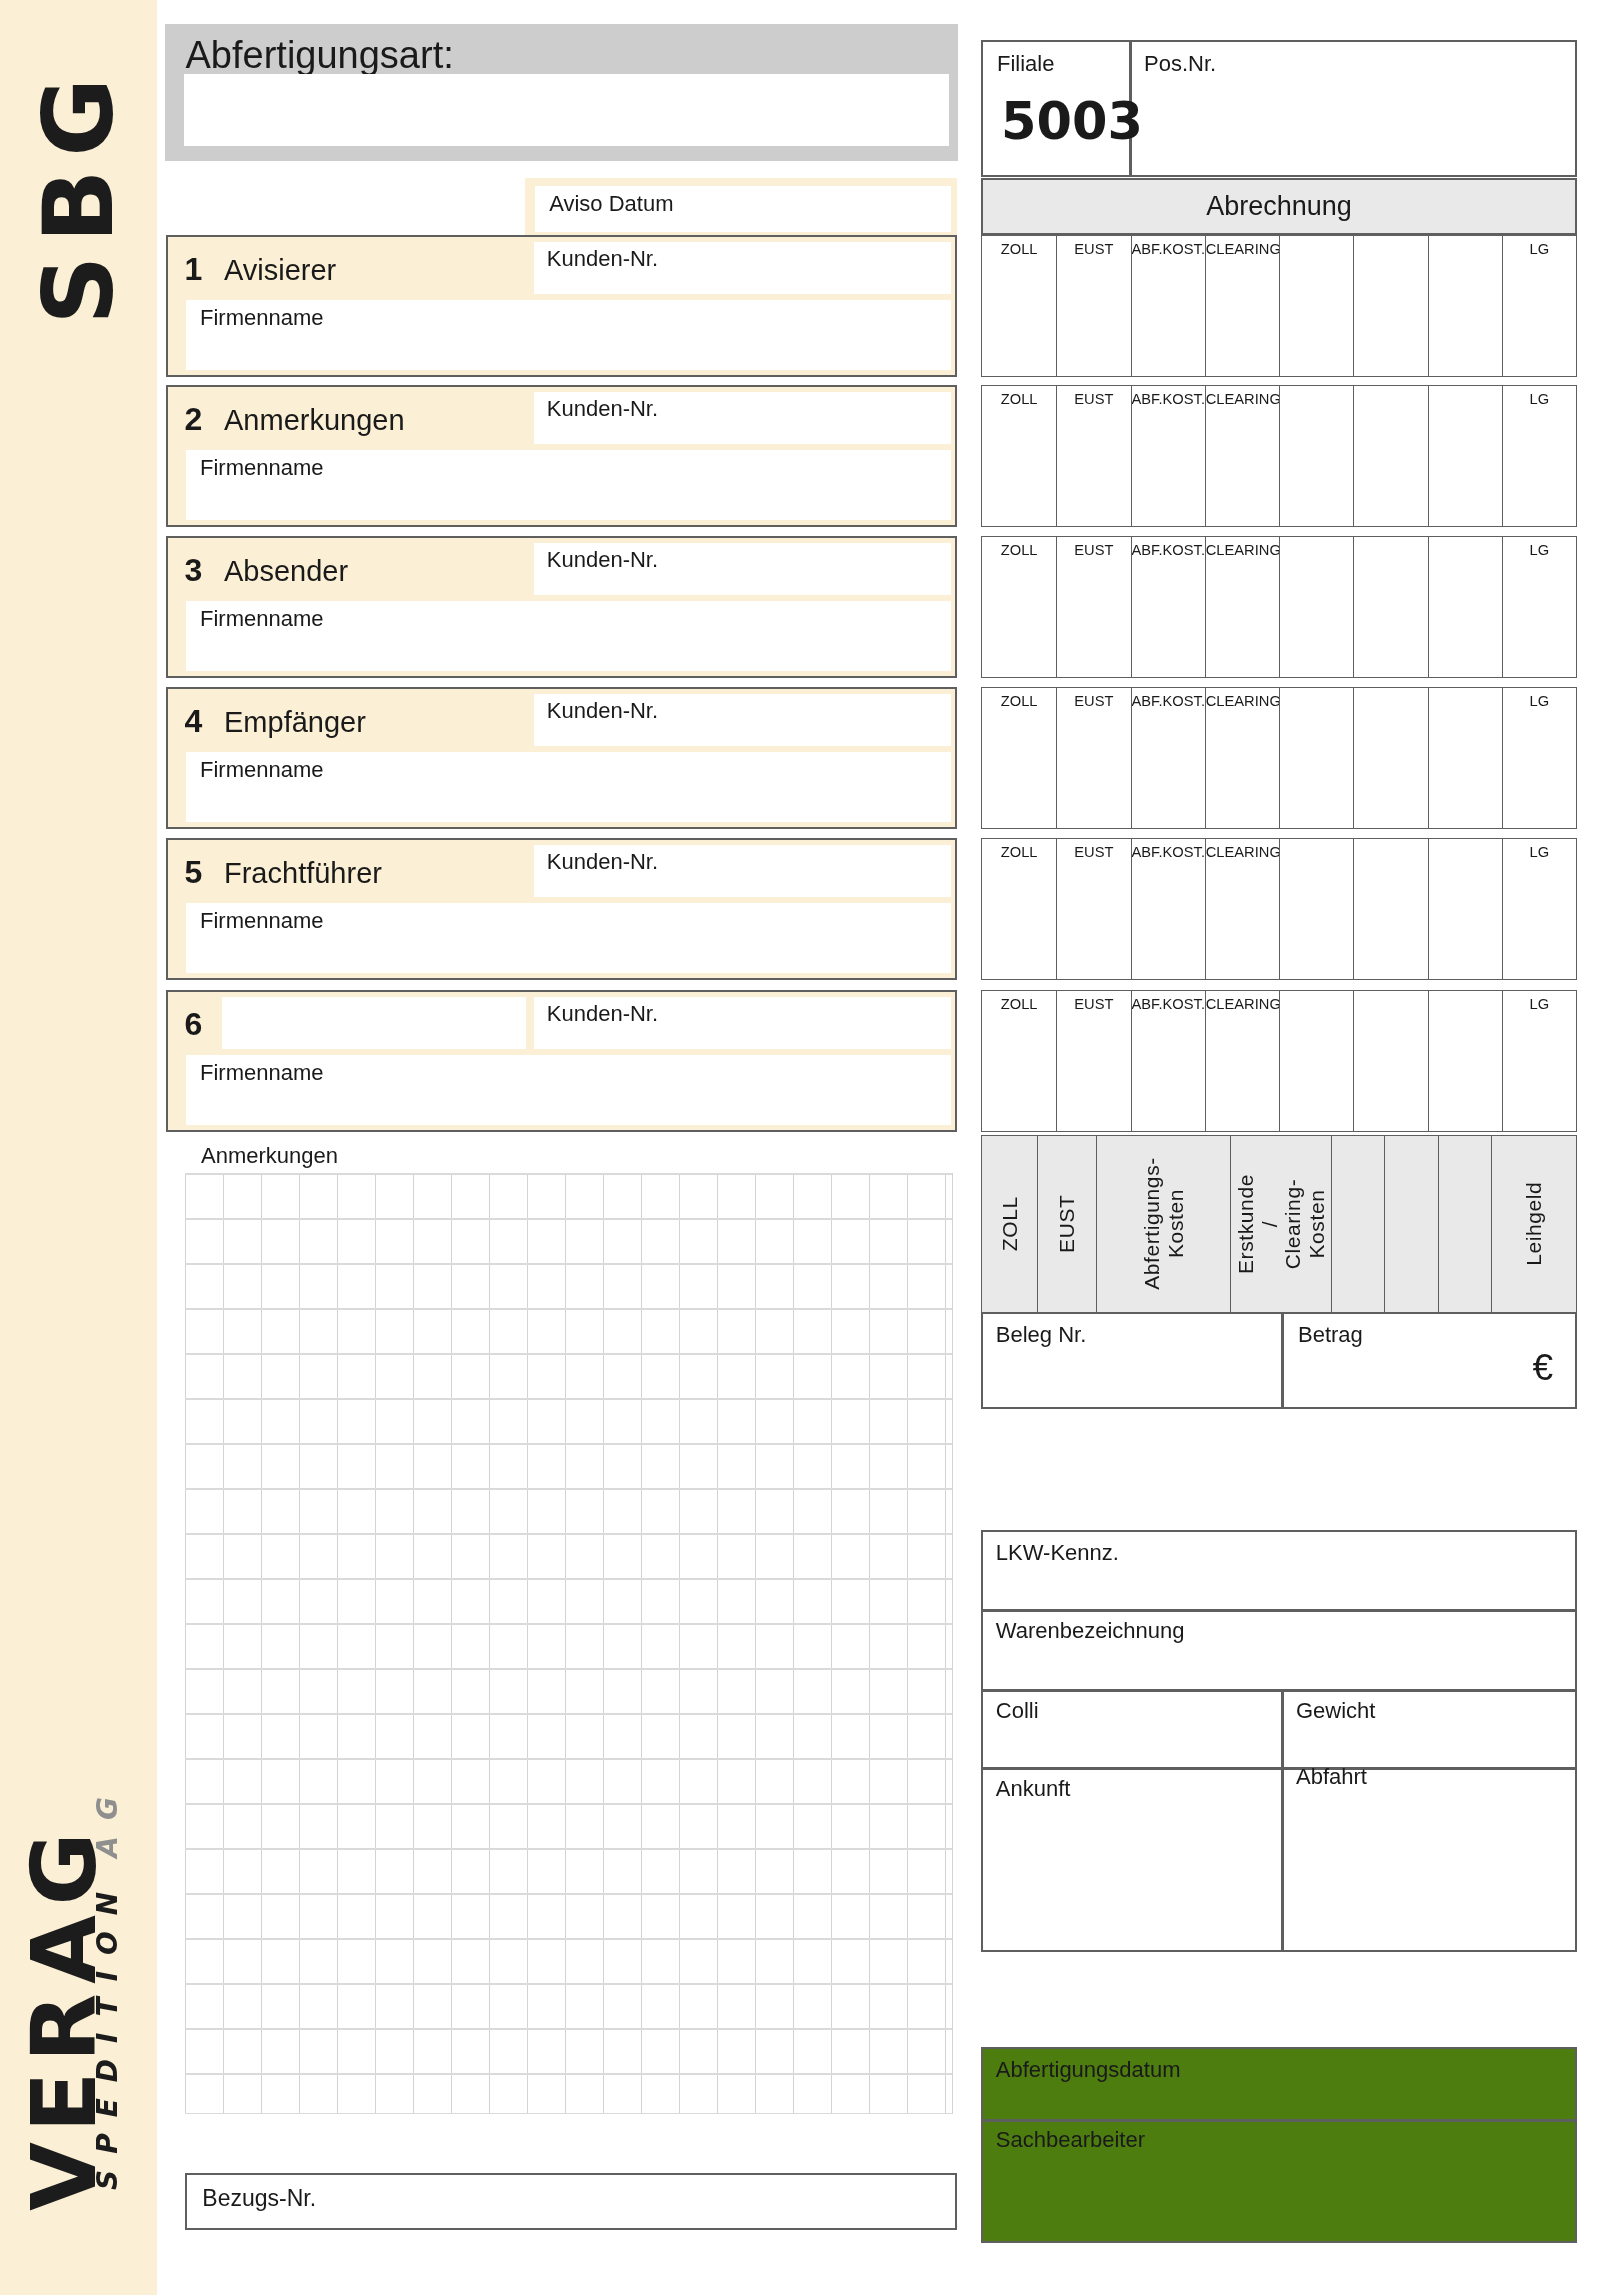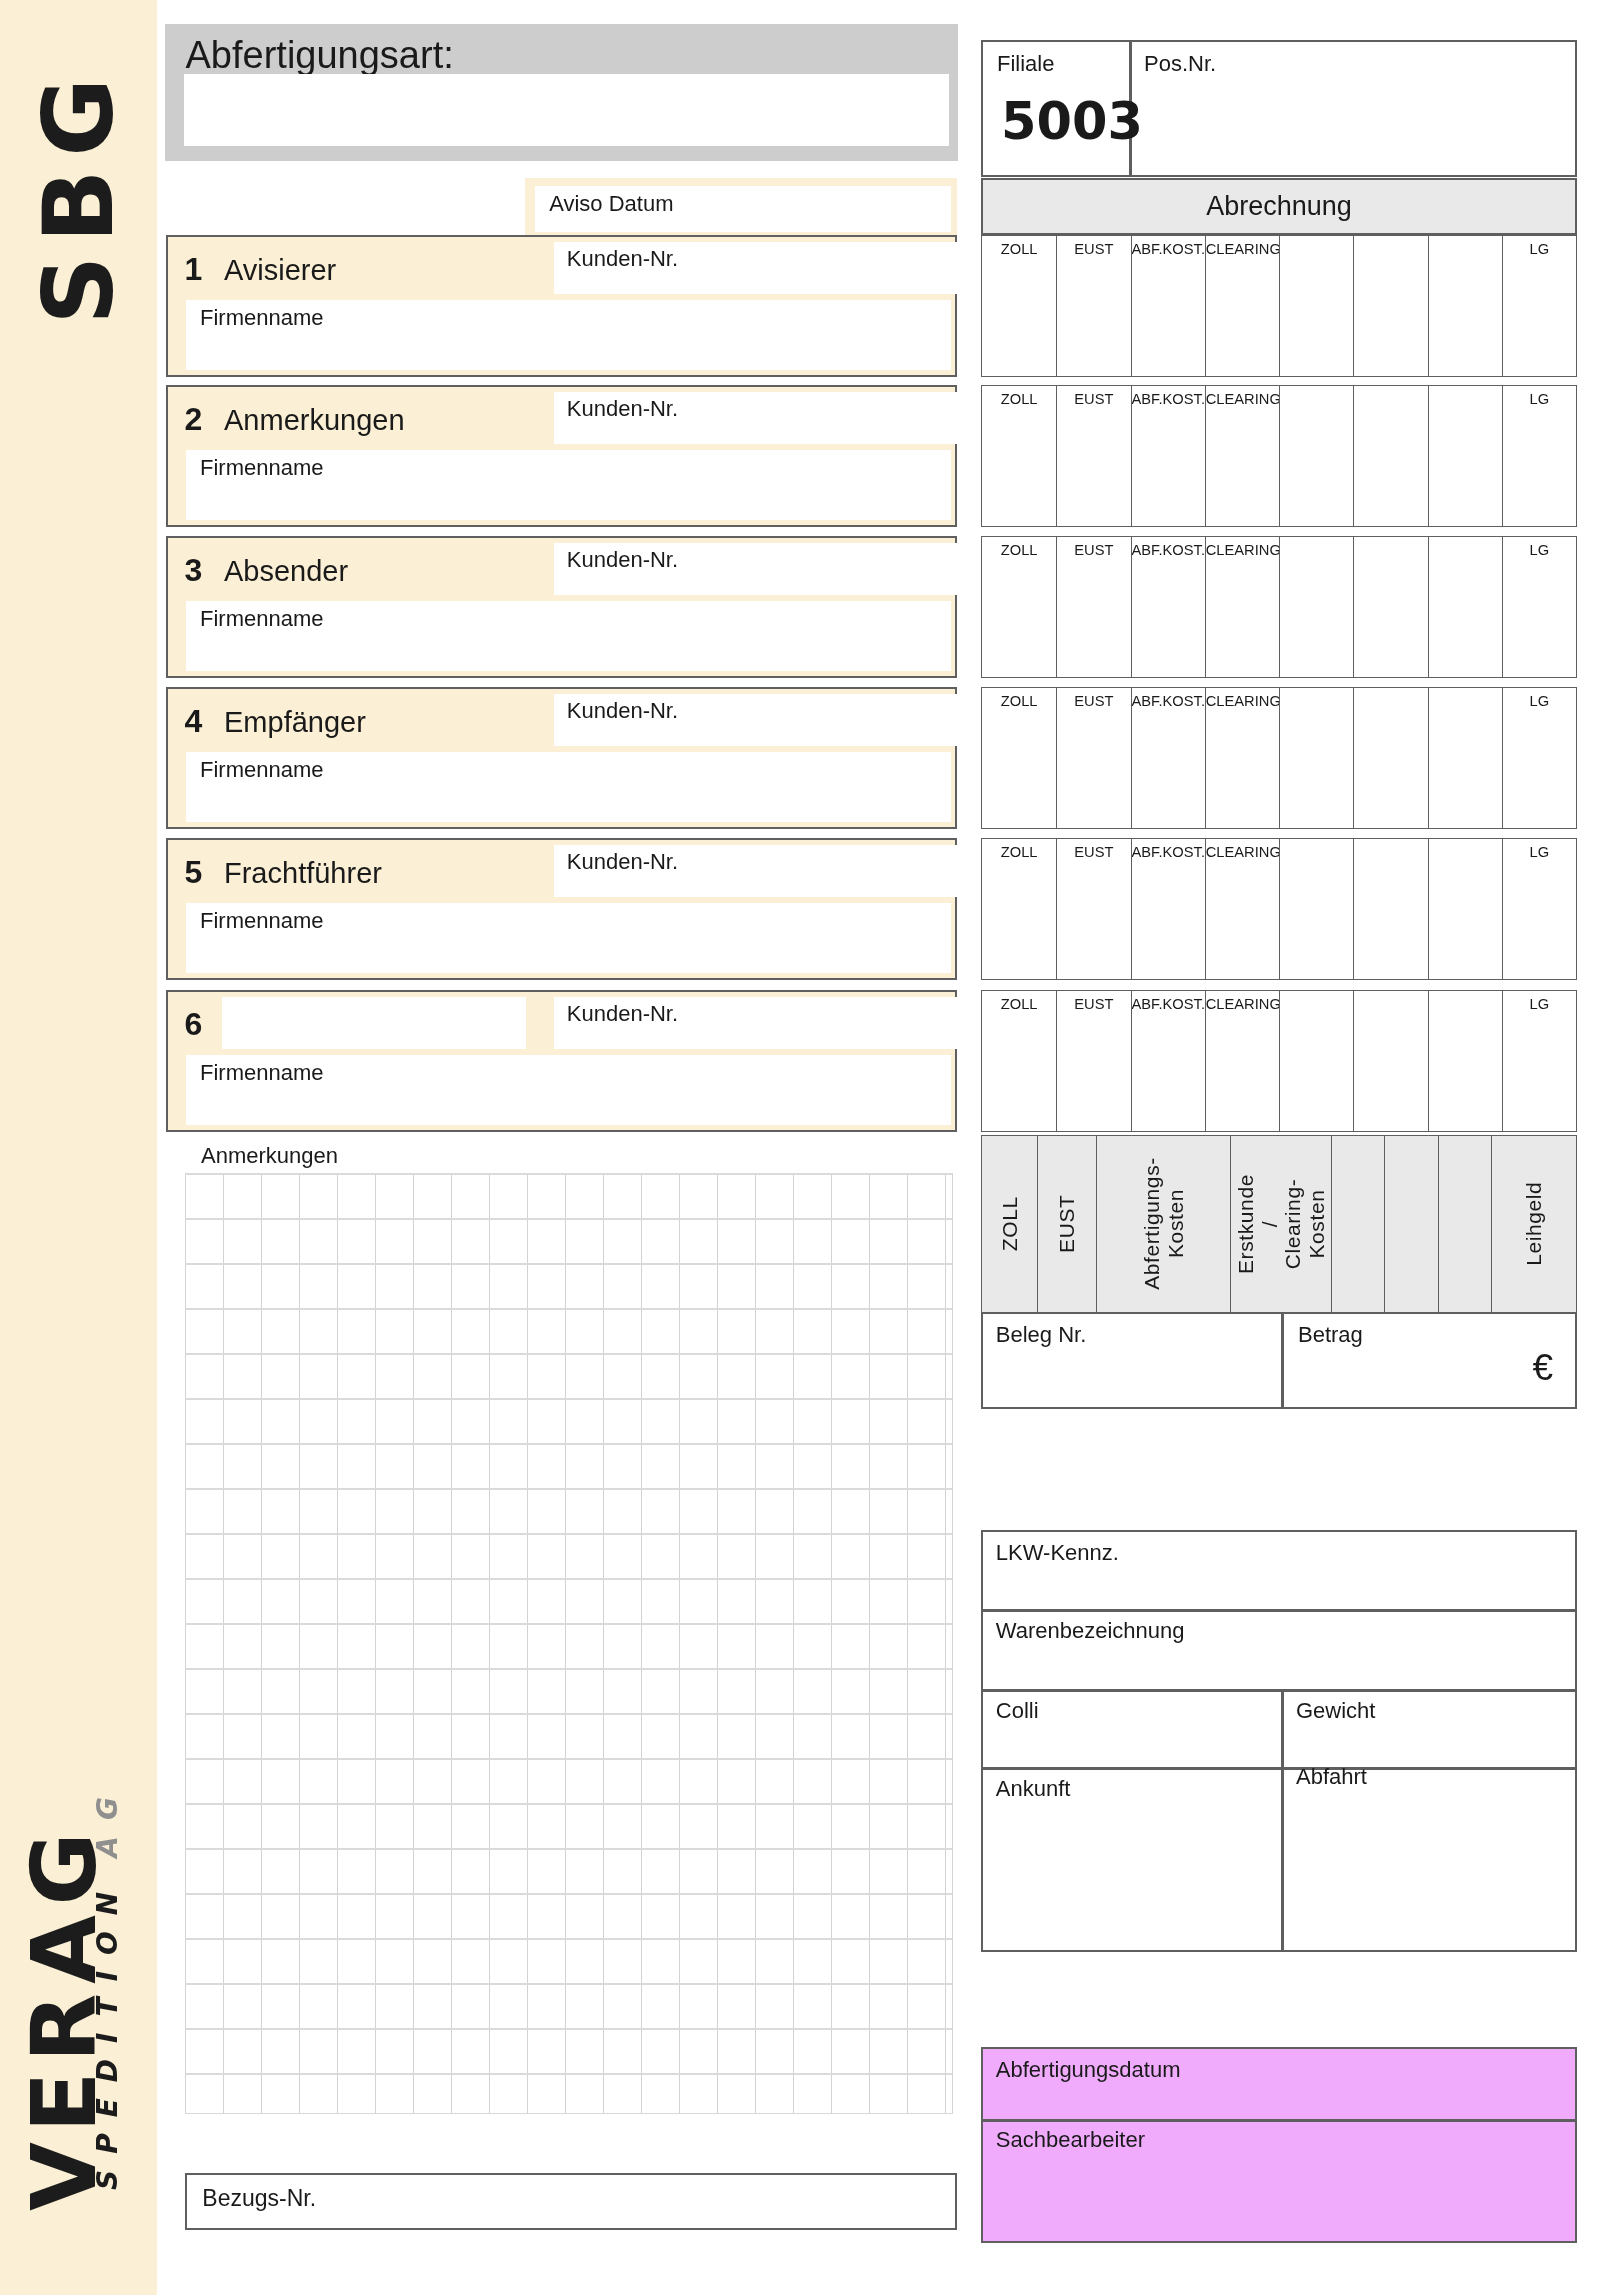--- a/index.html
+++ b/index.html
@@ -27,21 +27,21 @@
   .filiale-box .plab{position:absolute;left:161px;top:9px;}
   
   .aviso{left:525px;top:178px;width:432px;height:57px;background:#FBF0D5;text-align:center;}
   .aviso .ainput{position:absolute;left:10.2px;top:7.7px;width:416px;height:46px;background:#fff;}
   .aviso .alabel{position:absolute;left:14px;top:5.1px;}
   
   .section{left:166px;width:791px;height:142px;background:#FBF0D5;border:2.6px solid #5F5F5F;}
   .section .num{position:absolute;left:16.6px;top:14px;font-size:32px;font-weight:bold;}
   .section .name{position:absolute;left:56px;top:16.6px;font-size:29px;}
   .section .labelbox{position:absolute;left:54px;top:5.1px;width:304px;height:52px;background:#fff;}
-  .section .kunden{position:absolute;left:386px;top:5.1px;width:417px;height:52px;background:#fff;}
+  .section .kunden{position:absolute;left:366px;top:5.1px;width:417px;height:52px;background:#fff;}
   .section .kunden .lab{position:absolute;left:12.8px;top:3.8px;}
   .section .firma{position:absolute;left:18px;top:63px;width:765px;height:70px;background:#fff;}
   .section .firma .lab{position:absolute;left:14px;top:5.1px;}
   
   .abr-title{left:981px;top:178px;width:596px;height:57px;background:#E9E9E9;border:2.6px solid #5F5F5F;
              display:flex;align-items:center;justify-content:center;font-size:27px;}
   .block{left:981px;width:596px;height:142px;border:1.9px solid #5F5F5F;background:#fff;
          display:grid;grid-template-columns:repeat(8,1fr);}
   .block .cell{border-left:1.9px solid #5F5F5F;text-align:center;padding-top:5.1px;font-size:14.7px;overflow:hidden;}
   .block .cell:first-child{border-left:none;}
@@ -68,21 +68,21 @@
   .cargo .h2{position:absolute;left:0;right:0;top:157px;height:2.6px;background:#5F5F5F;}
   .cargo .h3{position:absolute;left:0;right:0;top:235px;height:2.6px;background:#5F5F5F;}
   .cargo .vdiv{position:absolute;left:298px;top:157px;bottom:0;width:2.6px;background:#5F5F5F;}
   .cargo .lkw{position:absolute;left:12.8px;top:7.7px;}
   .cargo .waren{position:absolute;left:12.8px;top:86px;}
   .cargo .colli{position:absolute;left:12.8px;top:166px;}
   .cargo .gewicht{position:absolute;left:313px;top:166px;}
   .cargo .ankunft{position:absolute;left:12.8px;top:244px;}
   .cargo .abfahrt{position:absolute;left:313px;top:232px;}
   
-  .proc{left:981px;top:2047px;width:596px;height:196px;border:2.6px solid #5F5F5F;background:#f0abfc;}
+  .proc{left:981px;top:2047px;width:596px;height:196px;border:2.6px solid #5F5F5F;background:#4d7c0f;}
   .proc .hdiv{position:absolute;left:0;right:0;top:70px;height:2.6px;background:#5F5F5F;}
   .proc .datum{position:absolute;left:12.8px;top:7.7px;}
   .proc .sach{position:absolute;left:12.8px;top:78px;}
   
   .bezug{left:185px;top:2173px;width:772px;height:57px;border:2.6px solid #5F5F5F;background:#fff;padding-left:42px;}
   .bezug .lab{position:absolute;left:15.3px;top:10.2px;font-size:23px;}
 </style>
 </head>
 <body>
 

